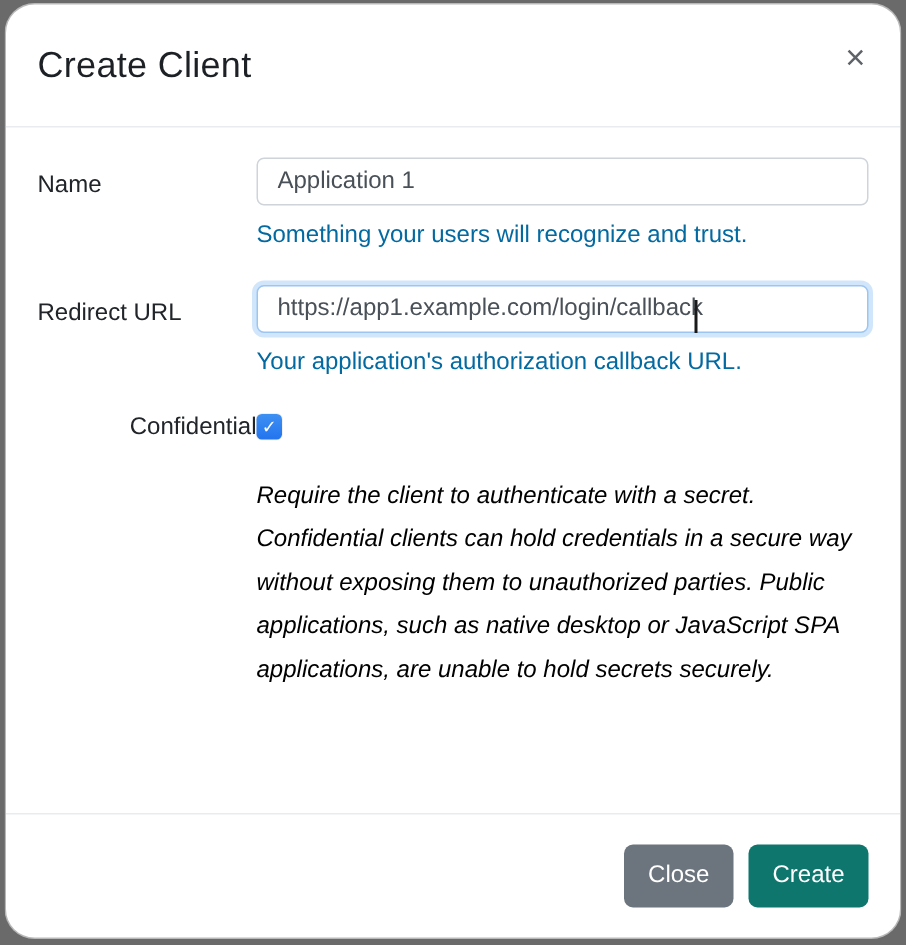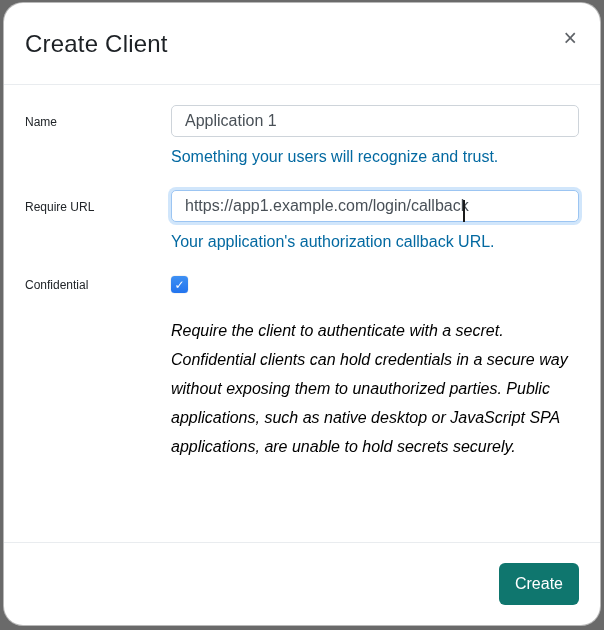--- a/index.html
+++ b/index.html
@@ -49,25 +49,25 @@
     flex: 1 1 auto;
     padding: 20px 21px 0 21px;
   }
   .form-row {
     display: flex;
     align-items: flex-start;
     margin-bottom: 22px;
   }
   .form-label {
     flex: 0 0 146px;
-    font-size: 12px;
+    font-size: 16px;
     color: #212529;
     padding-top: 10px;
   }
-  .form-label.check-label { padding-top: 0; line-height: 20px; }
+  .form-label.check-label { padding-top: 0; line-height: 20px; text-align: right; }
   .form-control-col {
     flex: 1 1 auto;
     min-width: 0;
     position: relative;
   }
   .text-input {
     width: 100%;
     height: 32px;
     border: 1px solid #ced4da;
     border-radius: 5px;
@@ -158,37 +158,38 @@
 
     <div class="form-row">
       <div class="form-label">Name</div>
       <div class="form-control-col">
         <input class="text-input" type="text" value="Application 1" style="">
         <div class="help-text">Something your users will recognize and trust.</div>
       </div>
     </div>
 
     <div class="form-row">
-      <div class="form-label">Require URL</div>
+      <div class="form-label">Redirect URL</div>
       <div class="form-control-col">
         <input class="text-input focused" type="text" value="https://app1.example.com/login/callback" style="">
         <div class="caret"></div>
         <div class="help-text">Your application's authorization callback URL.</div>
       </div>
     </div>
 
     <div class="form-row">
       <div class="form-label check-label">Confidential</div>
       <div class="form-control-col">
         <div class="checkbox" role="checkbox" aria-checked="true">
           <span class="check-glyph">✓</span>
         </div>
         <div class="long-help">Require the client to authenticate with a secret. Confidential clients can hold credentials in a secure way without exposing them to unauthorized parties. Public applications, such as native desktop or JavaScript SPA applications, are unable to hold secrets securely.</div>
       </div>
     </div>
 
   </div>
 
   <div class="modal-footer">
+    <button class="btn btn-secondary">Close</button>
     <button class="btn btn-primary">Create</button>
   </div>
 
 </div>
 
 </body></html>

